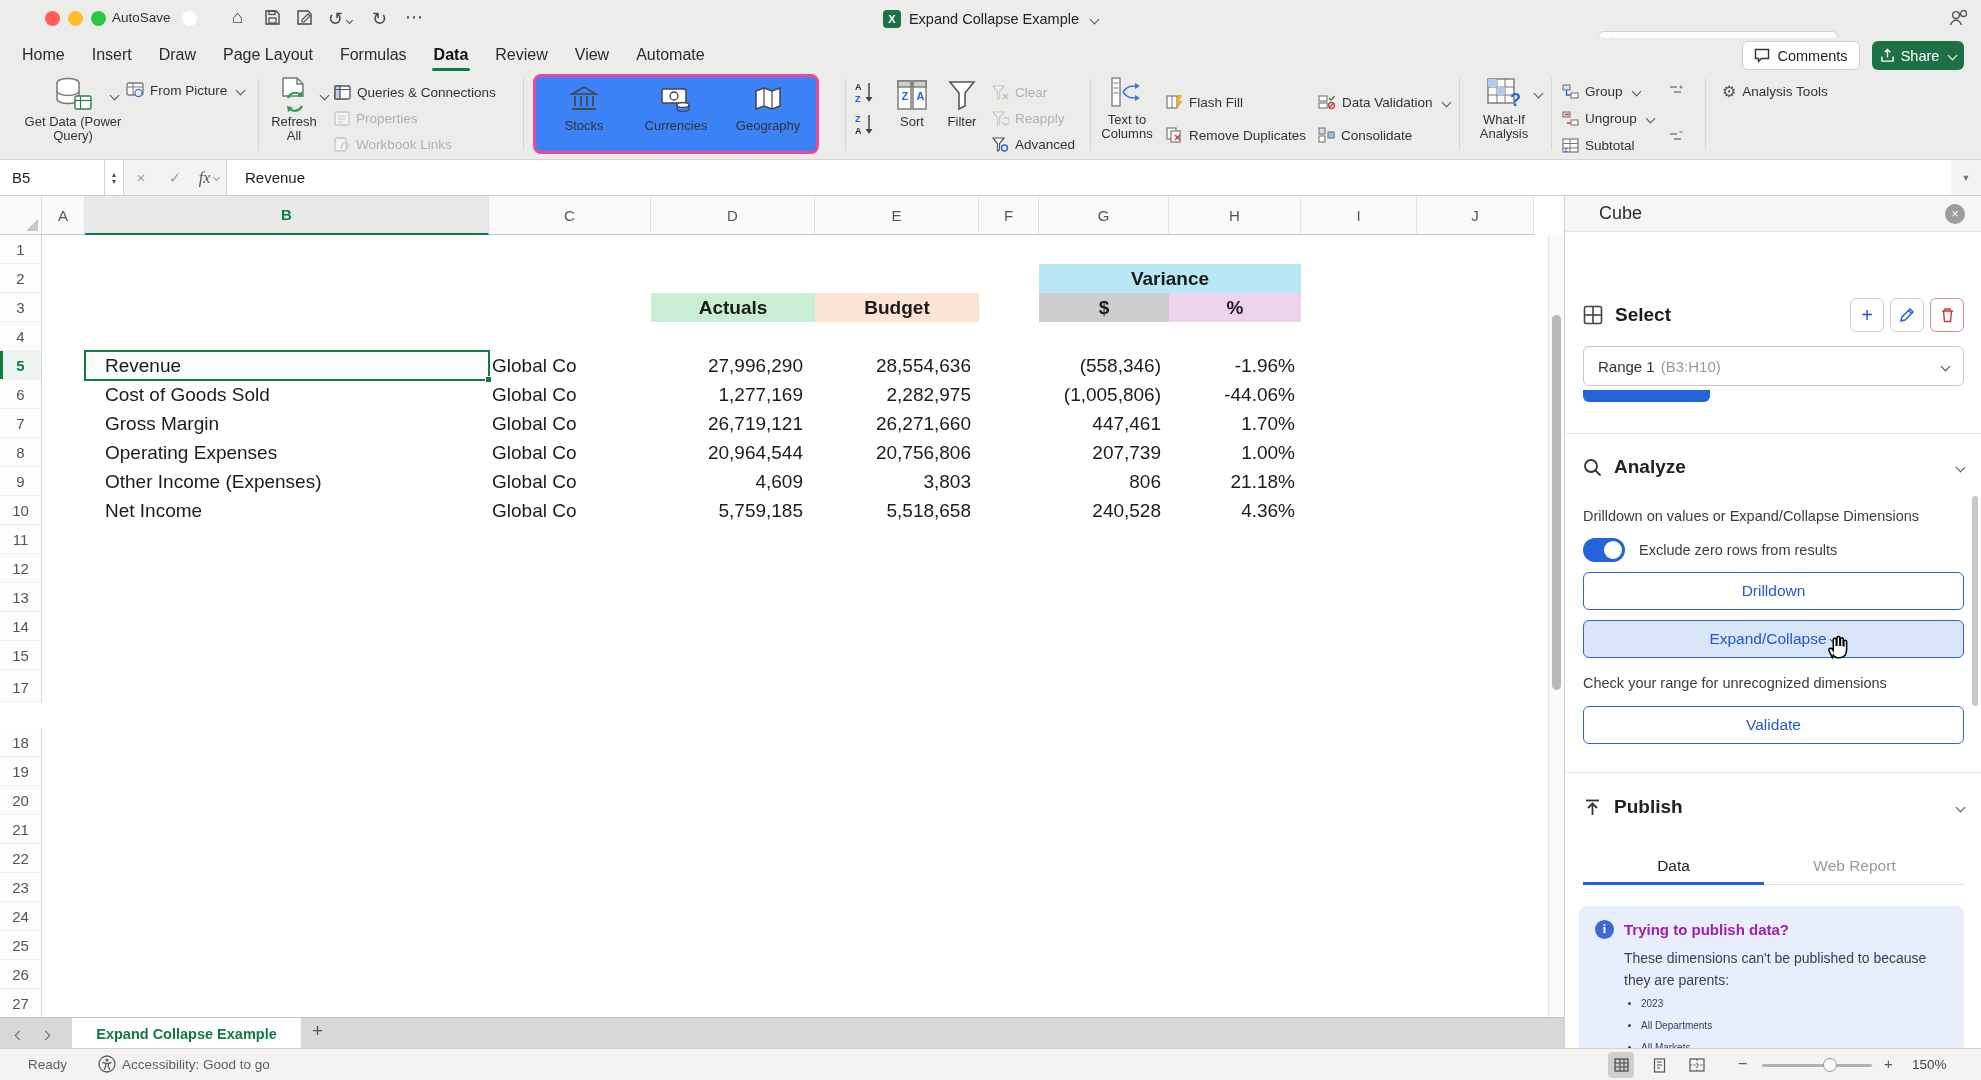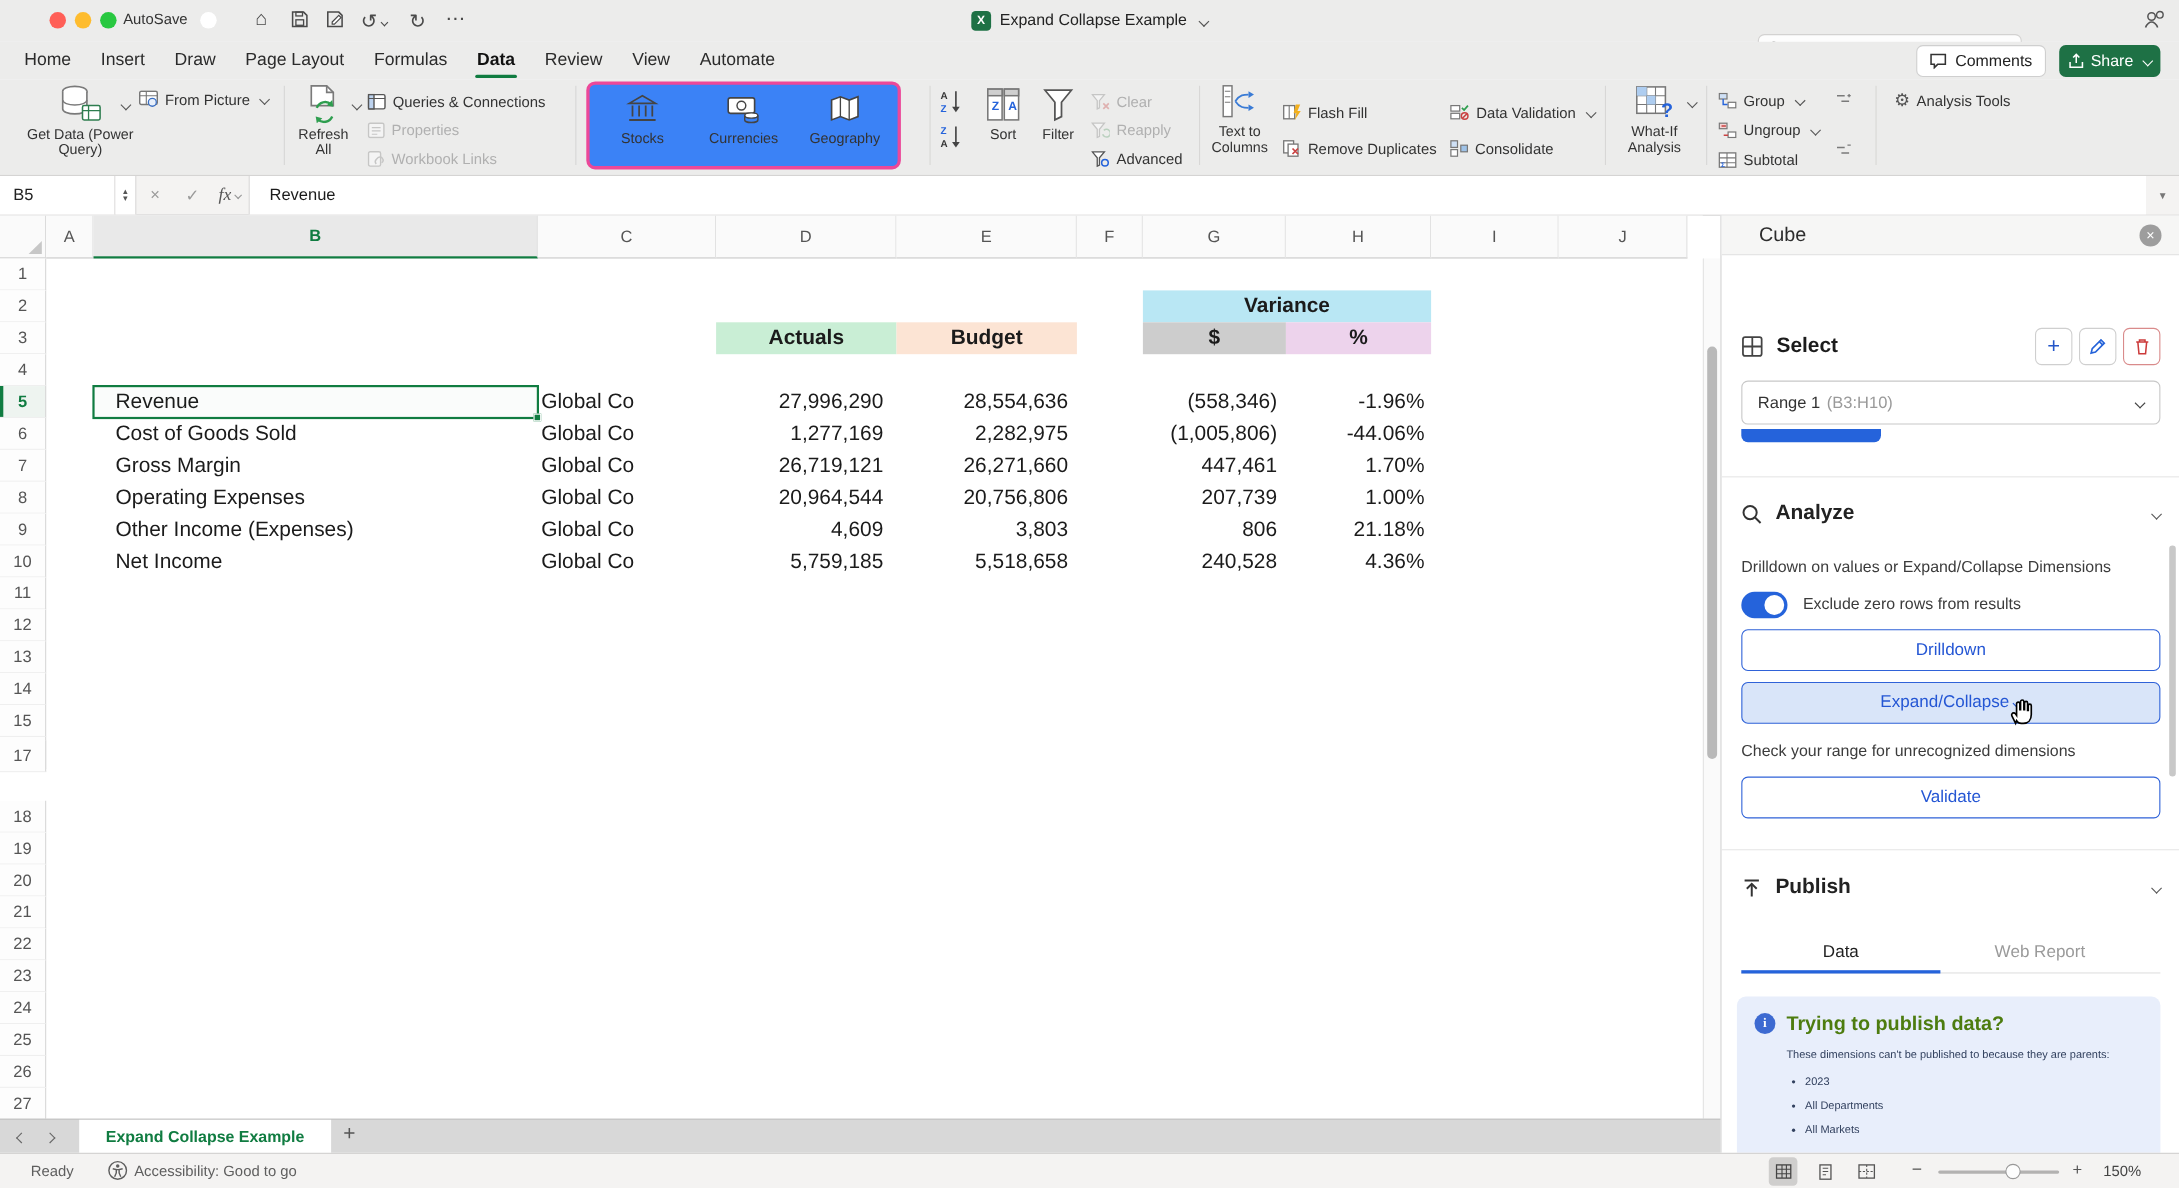--- a/index.html
+++ b/index.html
@@ -98,22 +98,22 @@
   .pbtn{height:38px;border:1.4px solid #2f62d8;border-radius:6px;background:#fff;color:#2456d4;font-size:15.5px;
         display:flex;align-items:center;justify-content:center;box-sizing:border-box;}
   .pbtn.tint{background:var(--blue_light);}
   #pub-tabs{position:absolute;left:18px;width:381px;display:flex;border-bottom:1px solid #e0e0e0;}
   .ptab{width:181px;text-align:center;font-size:15.5px;padding:9px 0;color:#9a9a9a;position:relative;}
   .ptab.active{color:#1f1f1f;}
   .ptab.active::after{content:'';position:absolute;left:0;right:0;bottom:-1px;height:3px;background:var(--blue);}
   #infobox{position:absolute;left:14px;width:385px;background:var(--info_bg);border-radius:8px;padding:14px 16px 18px;box-sizing:border-box;}
   #info-titlerow{display:flex;align-items:center;gap:10px;}
   #info-i{width:19px;height:19px;border-radius:50%;background:#3d6ad1;color:#fff;font-size:12px;font-weight:bold;display:flex;align-items:center;justify-content:center;font-family:"Liberation Serif",serif;flex:none;}
-  #info-title{font-size:18px;font-weight:bold;color:#4d7c0f;}
-  #info-body{font-size:10px;color:#32415f;line-height:22px;margin:8px 0 0 29px;}
+  #info-title{font-size:15px;font-weight:bold;color:#a21caf;}
+  #info-body{font-size:14px;color:#32415f;line-height:22px;margin:8px 0 0 29px;}
   #info-bullets{margin:2px 0 0 46px;padding:0;font-size:10px;color:#32415f;line-height:22px;}
   #panel-scroll{position:absolute;right:3px;top:300px;width:6px;height:210px;border-radius:3px;background:#c8c8c8;}
 
   
   #sheettabs{left:0;top:1017px;width:1564px;height:31px;background:#d8d8d8;border-top:1px solid #c2c2c2;box-sizing:border-box;}
   .navchev{position:absolute;top:9px;color:#666;}
   #active-tab{position:absolute;left:72px;top:0;width:229px;height:31px;background:#fff;display:flex;align-items:center;justify-content:center;
               font-size:14.5px;font-weight:600;color:var(--excel_green);}
   #addsheet{position:absolute;left:312px;top:2px;font-size:19px;color:#555;}
 

